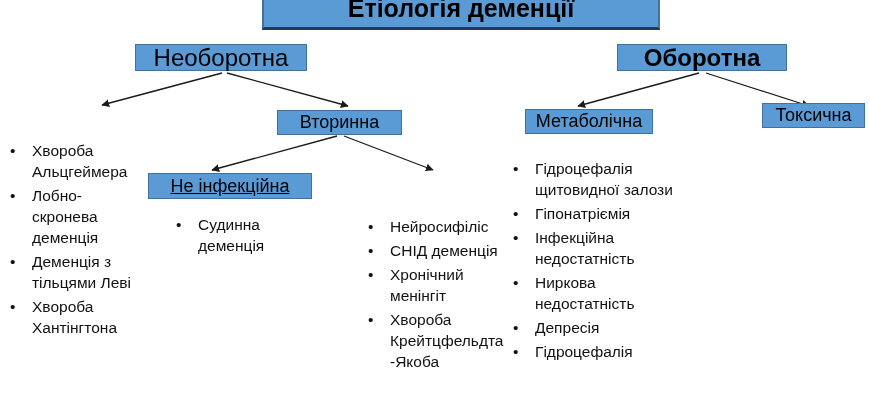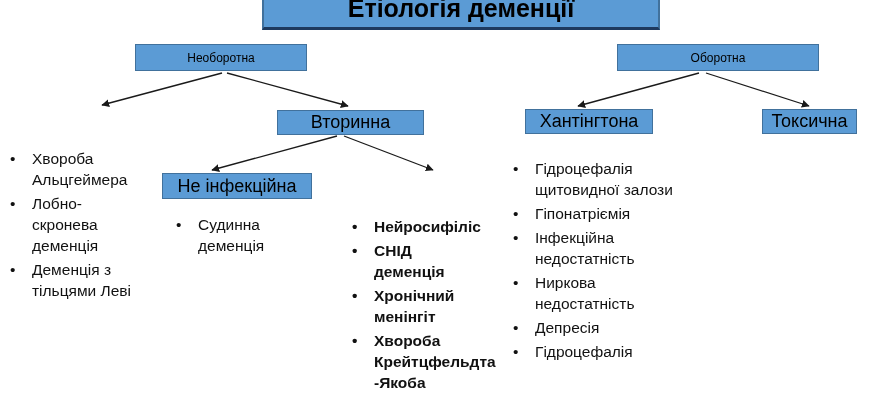--- a/index.html
+++ b/index.html
@@ -32,29 +32,29 @@
     white-space: nowrap;
     box-sizing: border-box;
     color: #000;
   }
   .title-box {
     left: 262px; top: -12px; width: 398px; height: 42px;
     font-size: 25px; font-weight: bold;
     border-width: 2px;
     border-bottom: 3px solid var(--title-border, #1e3a5f);
   }
-  .node-lvl1 { font-size: 12px; }
+  .node-lvl1 { font-size: 24px; }
   .node-lvl2 { font-size: 18px; }
   .node-irreversible   { left: 135px; top: 44px;  width: 172px; height: 27px; }
-  .node-reversible     { left: 617px; top: 44px;  width: 202px; height: 27px; }
+  .node-reversible     { left: 617px; top: 44px;  width: 170px; height: 27px; font-weight: bold; }
   .node-primary        { left: 32px;  top: 112px; width: 110px; height: 25px; }
-  .node-secondary      { left: 277px; top: 110px; width: 147px; height: 25px; }
+  .node-secondary      { left: 277px; top: 110px; width: 125px; height: 25px; }
   .node-metabolic      { left: 525px; top: 109px; width: 128px; height: 25px; }
-  .node-toxic          { left: 762px; top: 109px; width: 95px;  height: 25px; }
-  .node-non-infectious { left: 162px; top: 173px; width: 150px; height: 26px; }
+  .node-toxic          { left: 762px; top: 103px; width: 103px;  height: 25px; }
+  .node-non-infectious { left: 148px; top: 173px; width: 164px; height: 26px; text-decoration: underline; }
   .node-infectious     { left: 357px; top: 173px; width: 130px; height: 26px; }
 
   ul.blist {
     position: absolute;
     margin: 0; padding: 0;
     list-style: none;
     font-size: 15.5px;
     line-height: 21px;
     color: #111;
   }
@@ -62,23 +62,23 @@
     position: relative;
     padding-left: 26px;
     margin: 0 0 3px 0;
   }
   ul.blist li::before {
     content: "\2022";
     position: absolute;
     left: 4px;
     top: 0;
   }
-  .list-primary        { left: 6px;   top: 148px; width: 136px; }
+  .list-primary        { left: 6px;   top: 140px; width: 136px; }
   .list-non-infectious { left: 172px; top: 214px; width: 134px; }
-  .list-infectious     { left: 348px; top: 216px; width: 138px; font-weight: bold; }
+  .list-infectious     { left: 364px; top: 216px; width: 138px; }
   .list-metabolic      { left: 509px; top: 158px; width: 168px; line-height: 20px; }
   .list-metabolic li   { margin-bottom: 2px; }
   .list-toxic          { left: 751px; top: 153px; width: 112px; }
 </style>
 </head>
 <body>
 
 <div class="canvas">
 
   <svg class="arrows" viewBox="0 0 870 400">
@@ -96,28 +96,29 @@
       <line x1="706" y1="73" x2="809" y2="106" marker-end="url(#ah)"></line>
     </g>
   </svg>
 
   <div class="box title-box">Етіологія деменції</div>
 
   <div class="box node-lvl1 node-irreversible">Необоротна</div>
   <div class="box node-lvl1 node-reversible">Оборотна</div>
 
   <div class="box node-lvl2 node-secondary">Вторинна</div>
-  <div class="box node-lvl2 node-metabolic">Хантінгтона</div>
+  <div class="box node-lvl2 node-metabolic">Метаболічна</div>
   <div class="box node-lvl2 node-toxic">Токсична</div>
   <div class="box node-lvl2 node-non-infectious">Не інфекційна</div>
 
   <ul class="blist list-primary">
     <li>Хвороба Альцгеймера</li>
     <li>Лобно-скронева деменція</li>
     <li>Деменція з тільцями Леві</li>
+    <li>Хвороба Хантінгтона</li>
   </ul>
 
   <ul class="blist list-non-infectious">
     <li>Судинна деменція</li>
   </ul>
 
   <ul class="blist list-infectious">
     <li>Нейросифіліс</li>
     <li>СНІД деменція</li>
     <li>Хронічний менінгіт</li>

